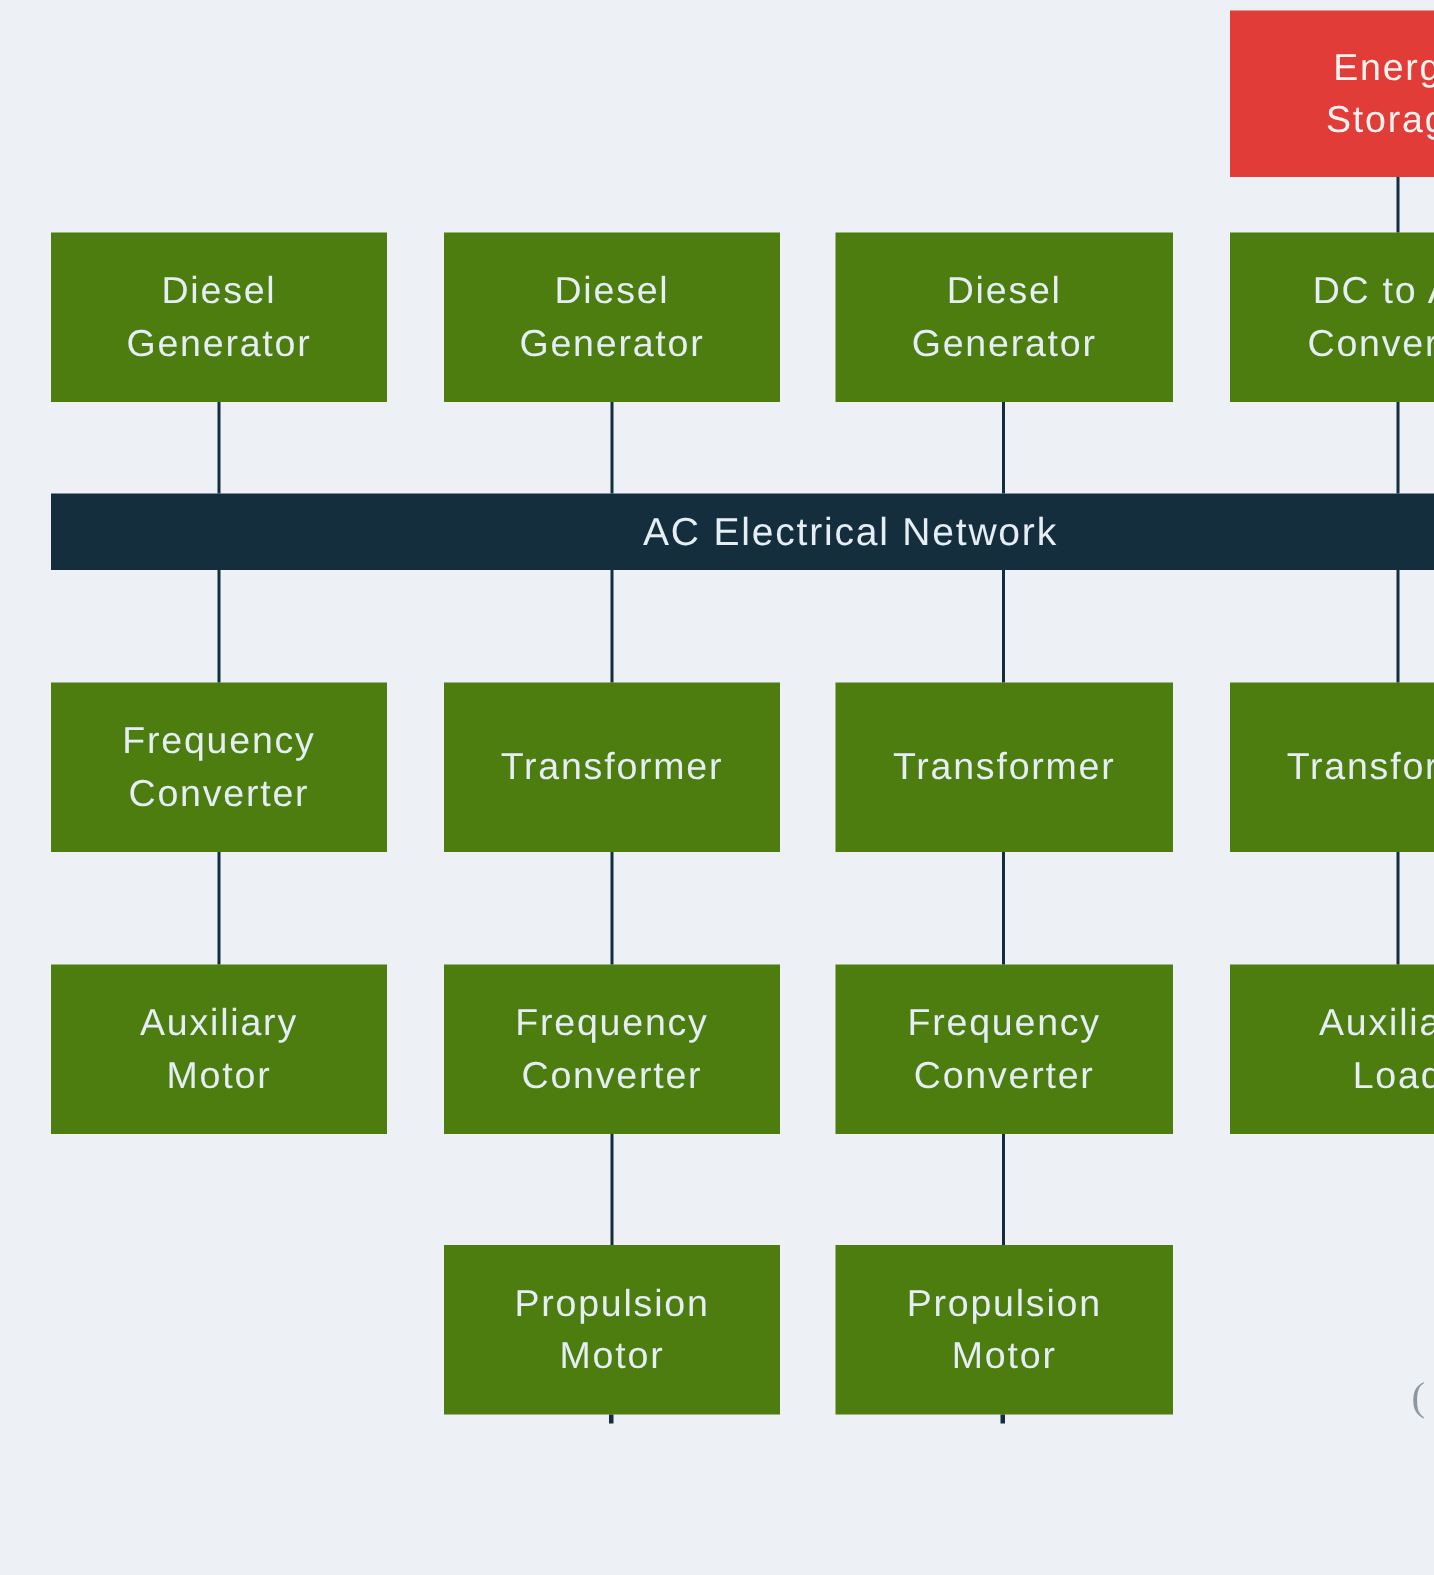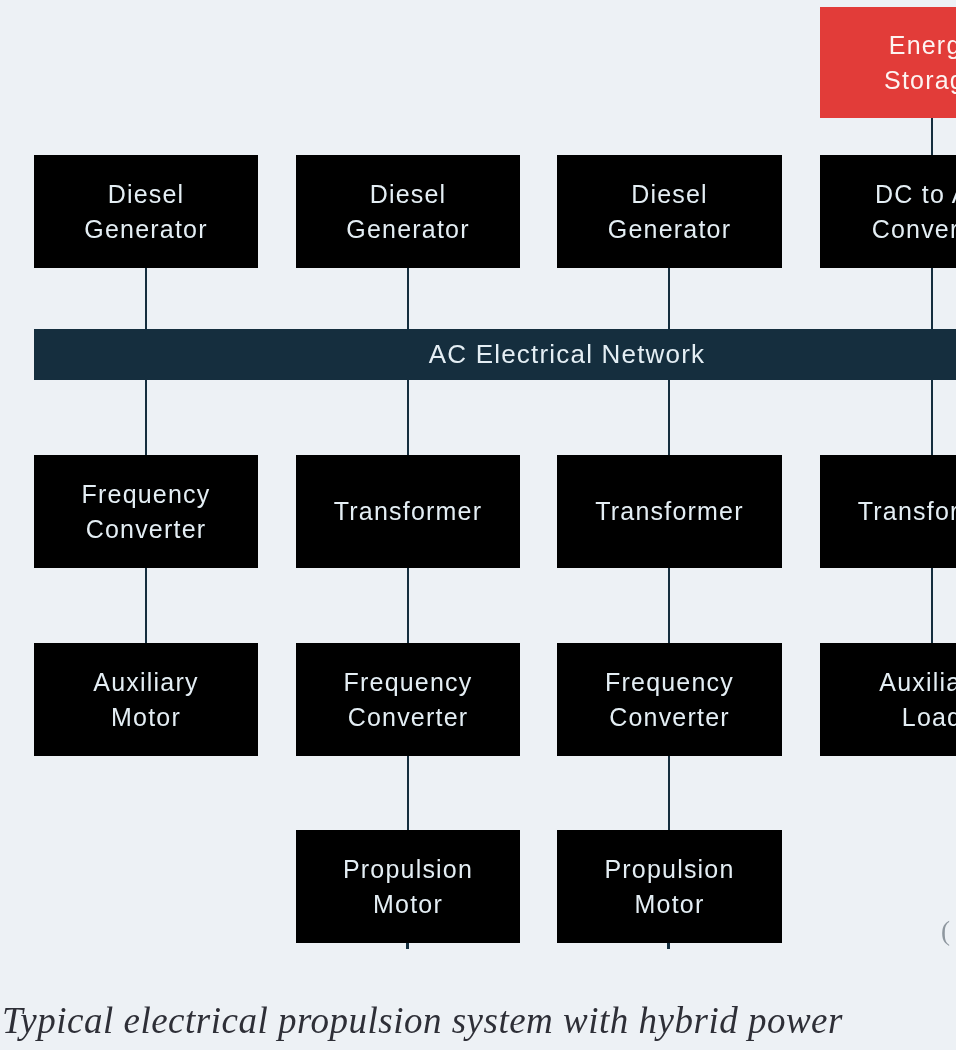--- a/index.html
+++ b/index.html
@@ -5,21 +5,21 @@
   html,body{margin:0;padding:0;}
   .stage{
     position:relative;
     width:956px;height:1050px;
     background:#edf1f5;
     overflow:hidden;
     font-family:"Liberation Sans","DejaVu Sans",sans-serif;
   }
   .node{
     position:absolute;
-    background:#000000;
+    background:#4d7c0f;
     color:#e4eef4;
     display:flex;
     flex-direction:column;
     align-items:center;
     justify-content:center;
     text-align:center;
     font-size:25px;
     font-weight:300;
     letter-spacing:1.2px;
     line-height:35px;
@@ -152,17 +152,16 @@
   <div class="connector" style="left:407px;top:568px;height:75px;"></div>
   <div class="connector" style="left:668px;top:568px;height:75px;"></div>
   <div class="connector" style="left:931px;top:568px;height:75px;"></div>
 
   <div class="connector" style="left:407px;top:756px;height:74px;"></div>
   <div class="connector" style="left:668px;top:756px;height:74px;"></div>
 
   <div class="connector" style="left:406px;top:943px;height:6px;width:3px;"></div>
   <div class="connector" style="left:667px;top:943px;height:6px;width:3px;"></div>
 
-  <div class="caption">Typical electrical propulsion system with hybrid power</div>
 
   <div class="credit">(</div>
 
 </div>
 
 </body></html>

